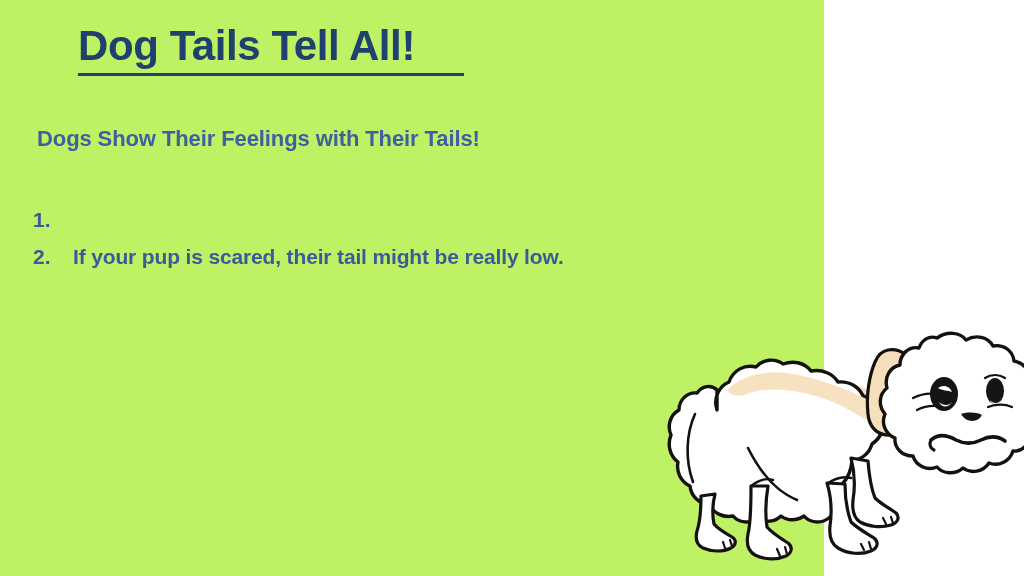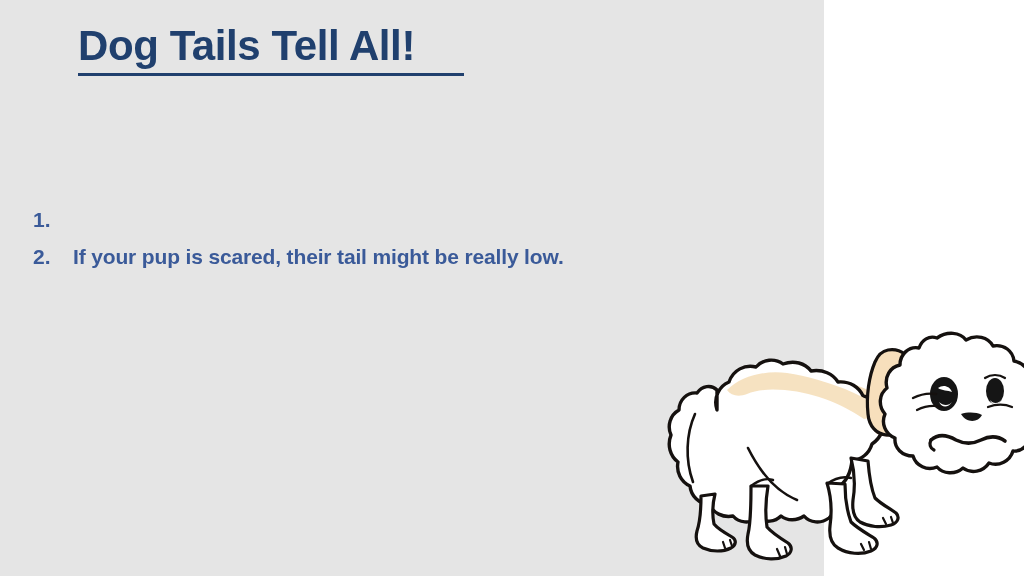--- a/index.html
+++ b/index.html
@@ -11,21 +11,21 @@
     height: 576px;
     background: #ffffff;
     font-family: "Liberation Sans", sans-serif;
     overflow: hidden;
     position: relative;
   }
   .slide {
     position: relative;
     width: 824px;
     height: 576px;
-    background: #e5e5e5;
+    background: #bef264;
   }
 
   
   .title-block {
     position: absolute;
     left: 78px;
     top: 24px;
   }
   .title {
     font-size: 42px;
@@ -101,20 +101,21 @@
 </head>
 <body>
 
 <div class="slide">
 
   <div class="title-block">
     <div class="title">Dog Tails Tell All!</div>
     <div class="title-underline"></div>
   </div>
 
+  <div class="subtitle">Dogs Show Their Feelings with Their Tails!</div>
 
   <div class="list">
     <div class="list-item">
       <div class="list-num">1.</div>
     </div>
     <div class="list-item">
       <div class="list-num">2.</div>
       <div class="list-text">If your pup is scared, their tail might be really low.</div>
     </div>
   </div>

